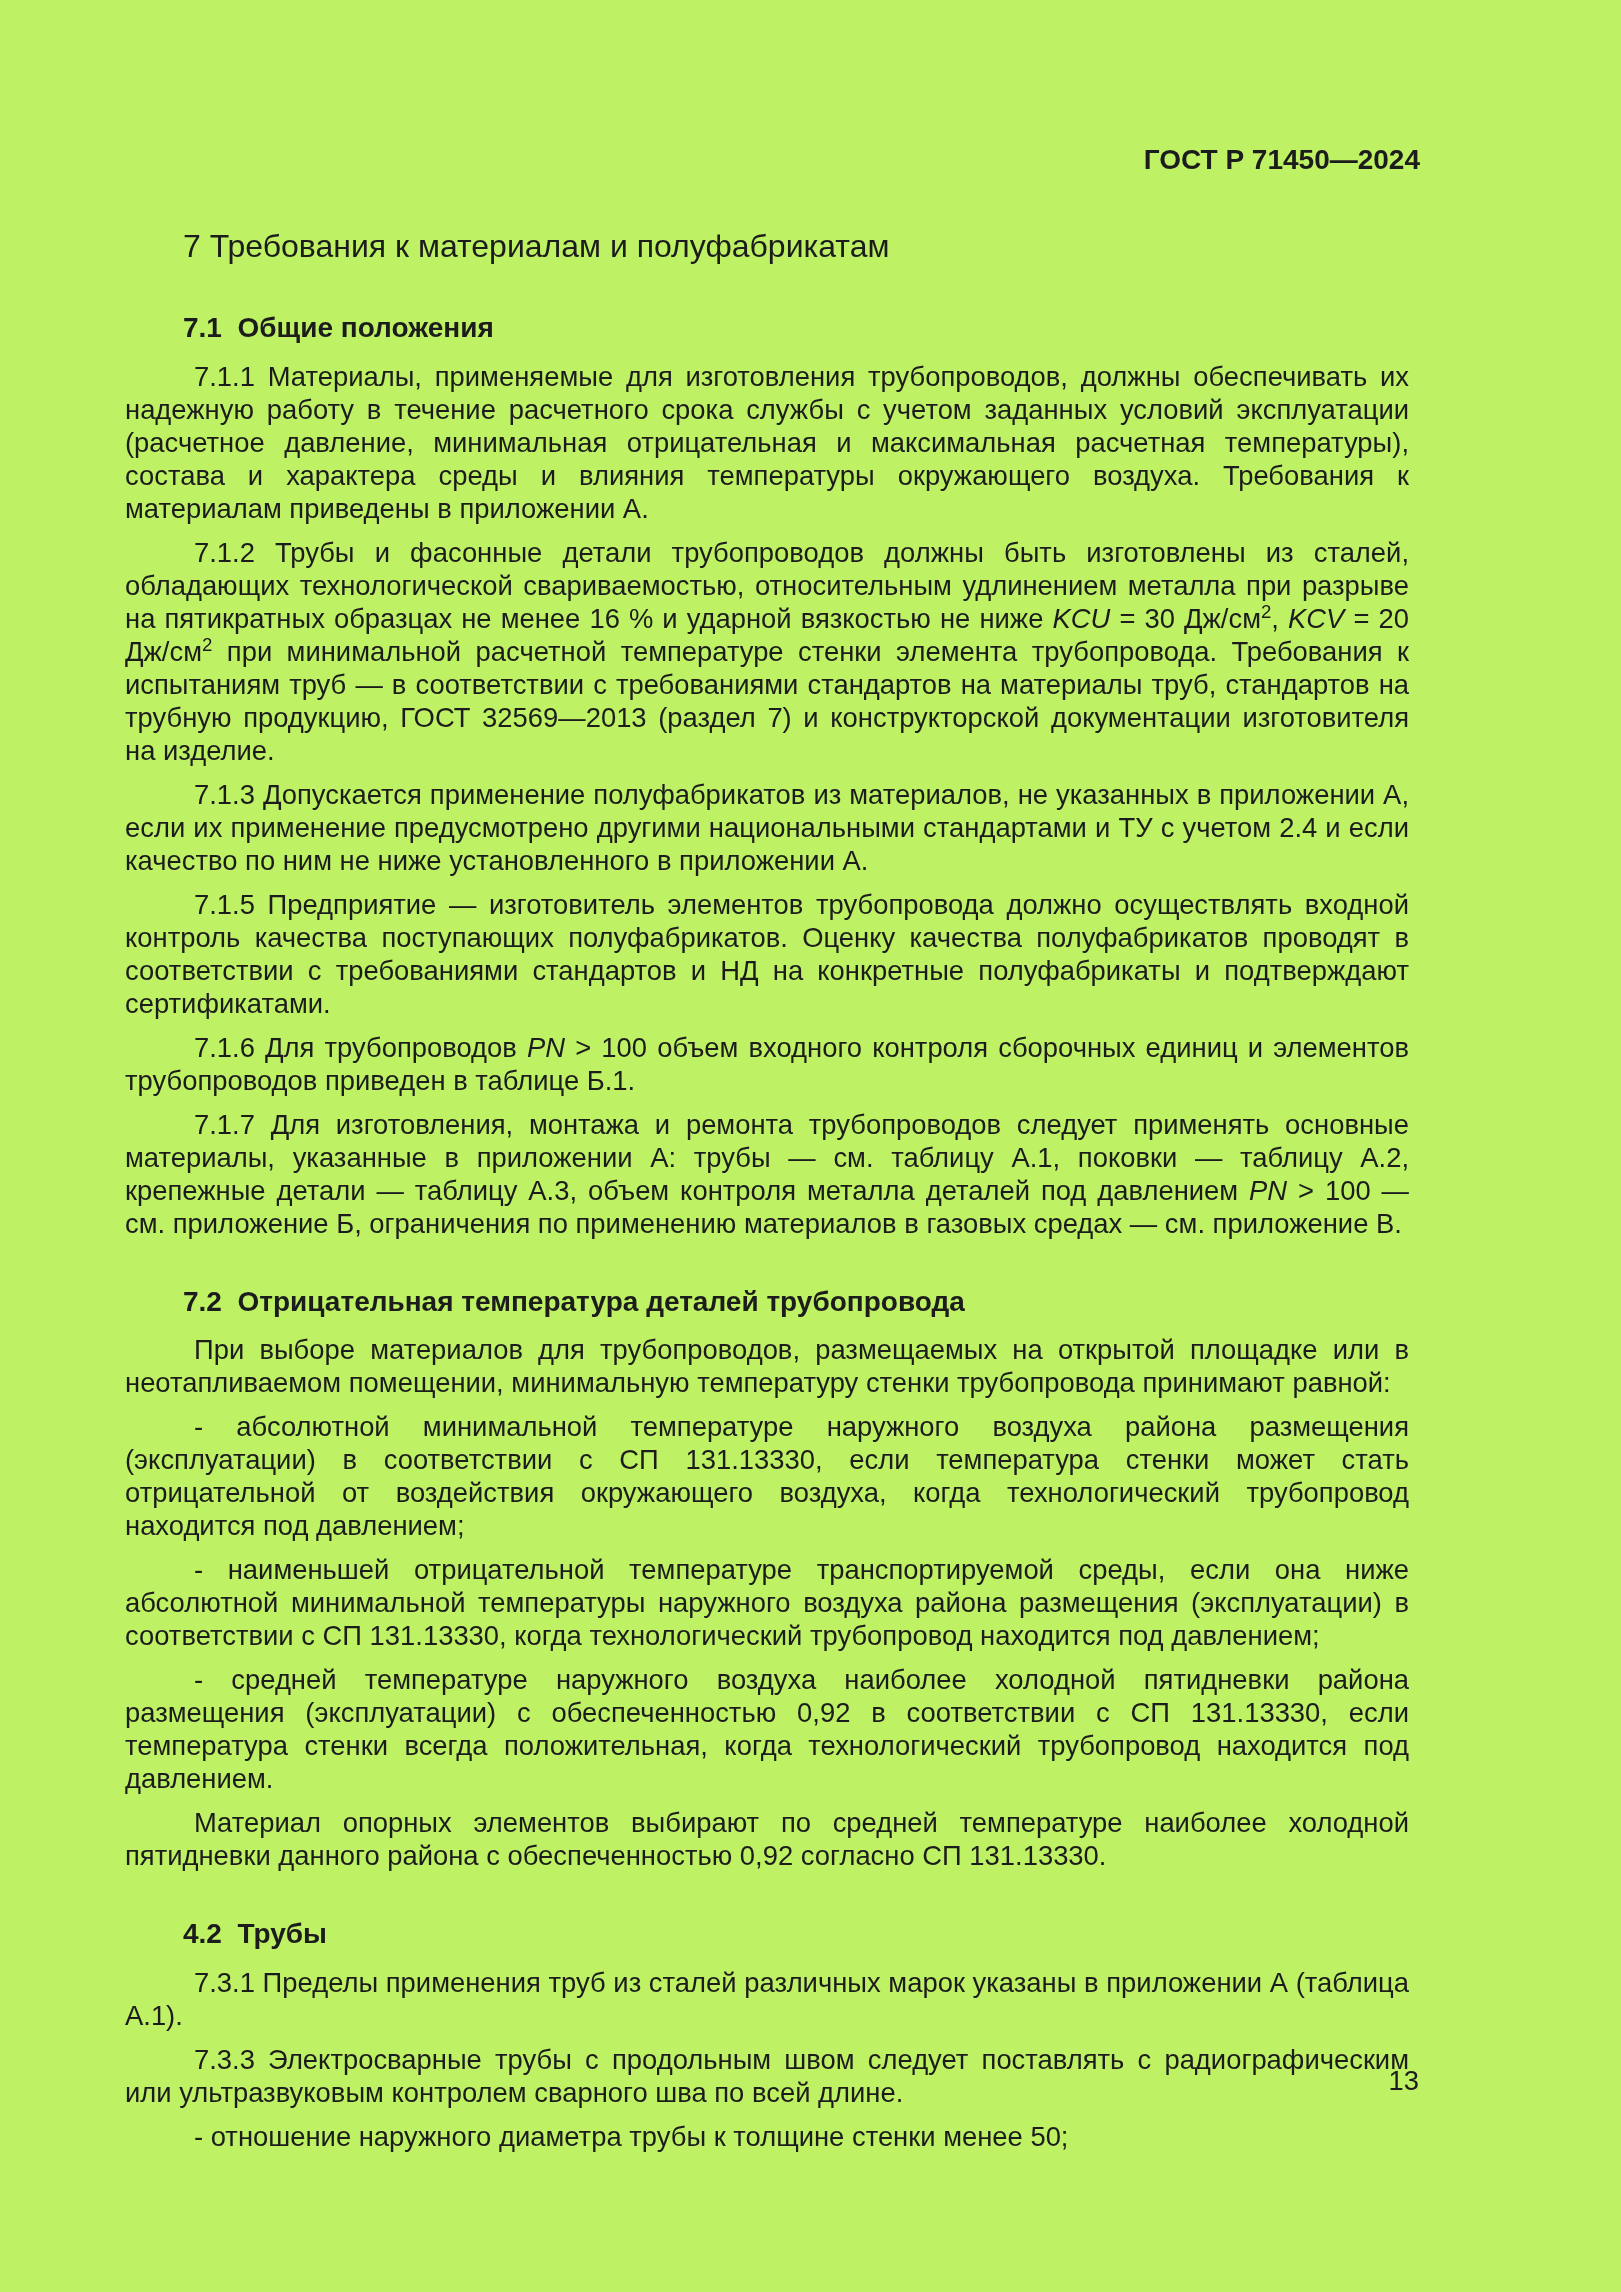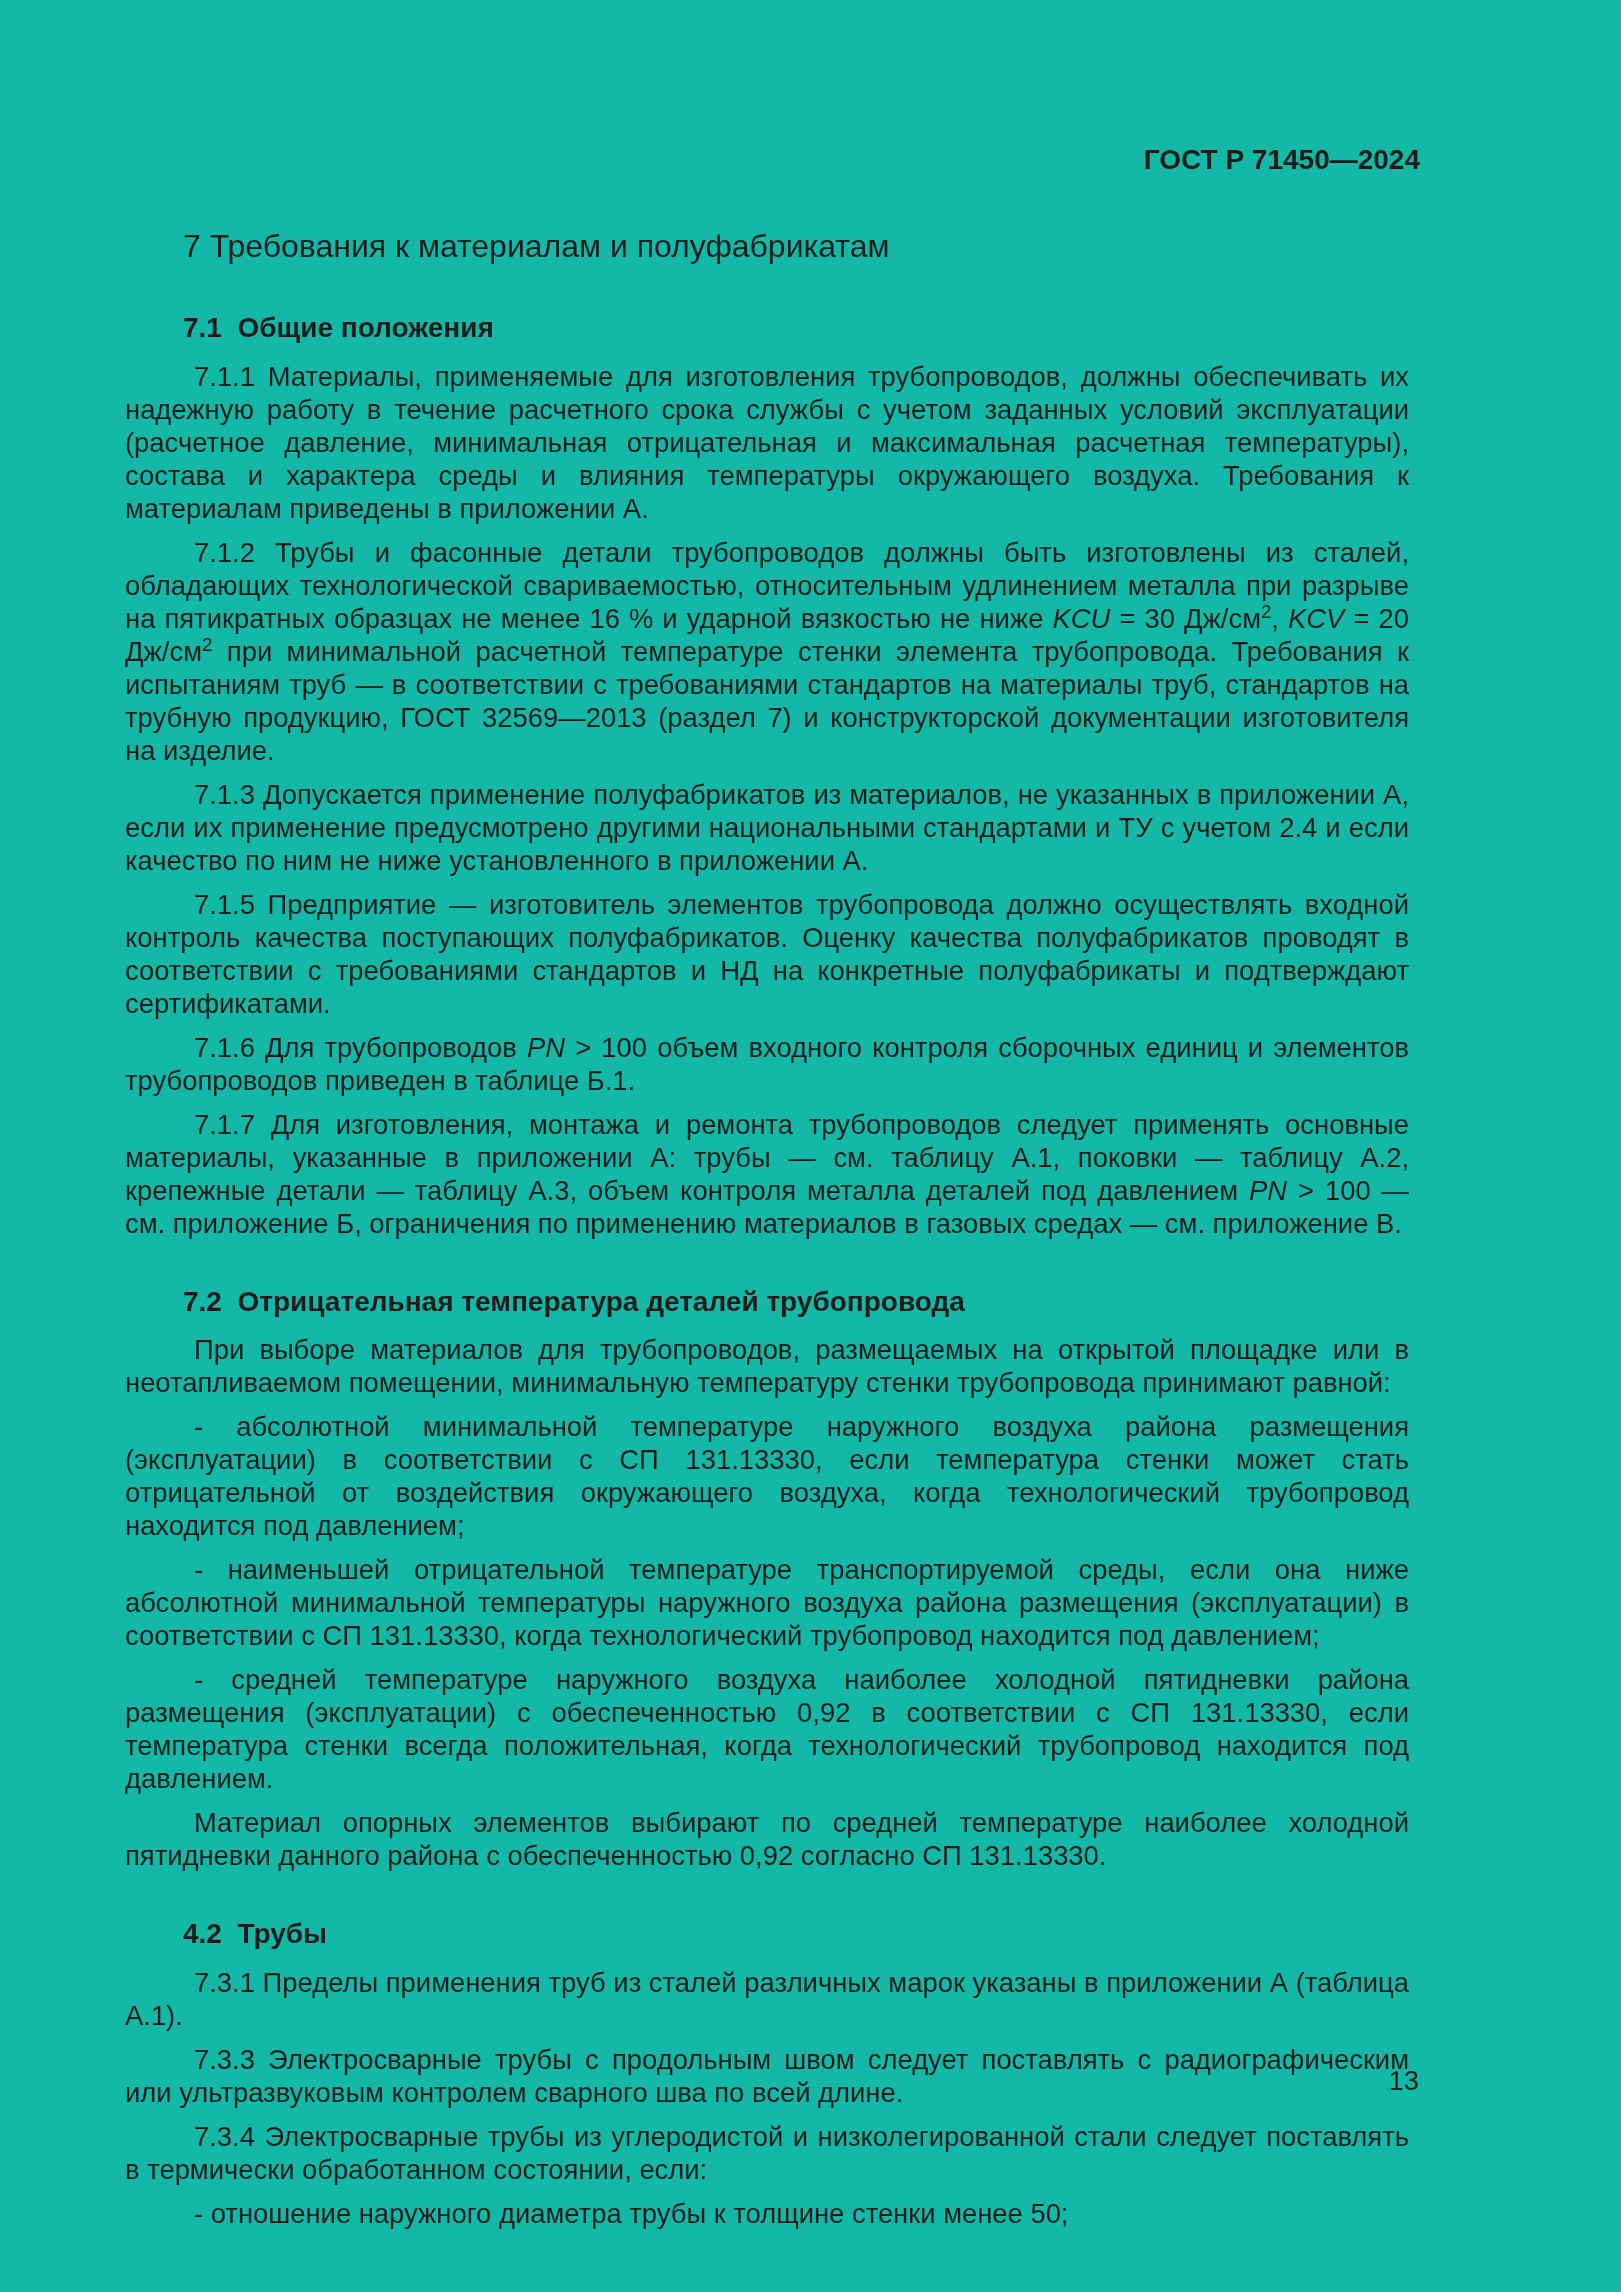--- a/index.html
+++ b/index.html
@@ -4,21 +4,21 @@
 <style>
   html, body {
     margin: 0;
     padding: 0;
     background: #e9e9e9;
   }
   .page {
     position: relative;
     width: 1621px;
     height: 2293px;
-    background: #14b8a6;
+    background: #bef264;
     font-family: "Liberation Sans", sans-serif;
     color: #1c1c1c;
     overflow: hidden;
   }
   .content {
     position: absolute;
     left: 114px;
     top: 0;
     width: 1306px;
   }
@@ -90,20 +90,19 @@
     <p class="para">При выборе материалов для трубопроводов, размещаемых на открытой площадке или в неотапливаемом помещении, минимальную температуру стенки трубопровода принимают равной:</p>
     <p class="para">- абсолютной минимальной температуре наружного воздуха района размещения (эксплуатации) в соответствии с СП 131.13330, если температура стенки может стать отрицательной от воздействия окружающего воздуха, когда технологический трубопровод находится под давлением;</p>
     <p class="para">- наименьшей отрицательной температуре транспортируемой среды, если она ниже абсолютной минимальной температуры наружного воздуха района размещения (эксплуатации) в соответствии с СП 131.13330, когда технологический трубопровод находится под давлением;</p>
     <p class="para">- средней температуре наружного воздуха наиболее холодной пятидневки района размещения (эксплуатации) с обеспеченностью 0,92 в соответствии с СП 131.13330, если температура стенки всегда положительная, когда технологический трубопровод находится под давлением.</p>
     <p class="para">Материал опорных элементов выбирают по средней температуре наиболее холодной пятидневки данного района с обеспеченностью 0,92 согласно СП 131.13330.</p>
 
     <h2 class="sub-title">4.2  Трубы</h2>
 
     <p class="para">7.3.1 Пределы применения труб из сталей различных марок указаны в приложении А (таблица А.1).</p>
     <p class="para">7.3.3 Электросварные трубы с продольным швом следует поставлять с радиографическим или ультразвуковым контролем сварного шва по всей длине.</p>
-    <p class="para">7.3.4 Электросварные трубы из углеродистой и низколегированной стали следует поставлять в термически обработанном состоянии, если:</p>
     <p class="para">- отношение наружного диаметра трубы к толщине стенки менее 50;</p>
 
   </div>
 
   <div class="page-number">13</div>
 </div>
 
 
 </body></html>

